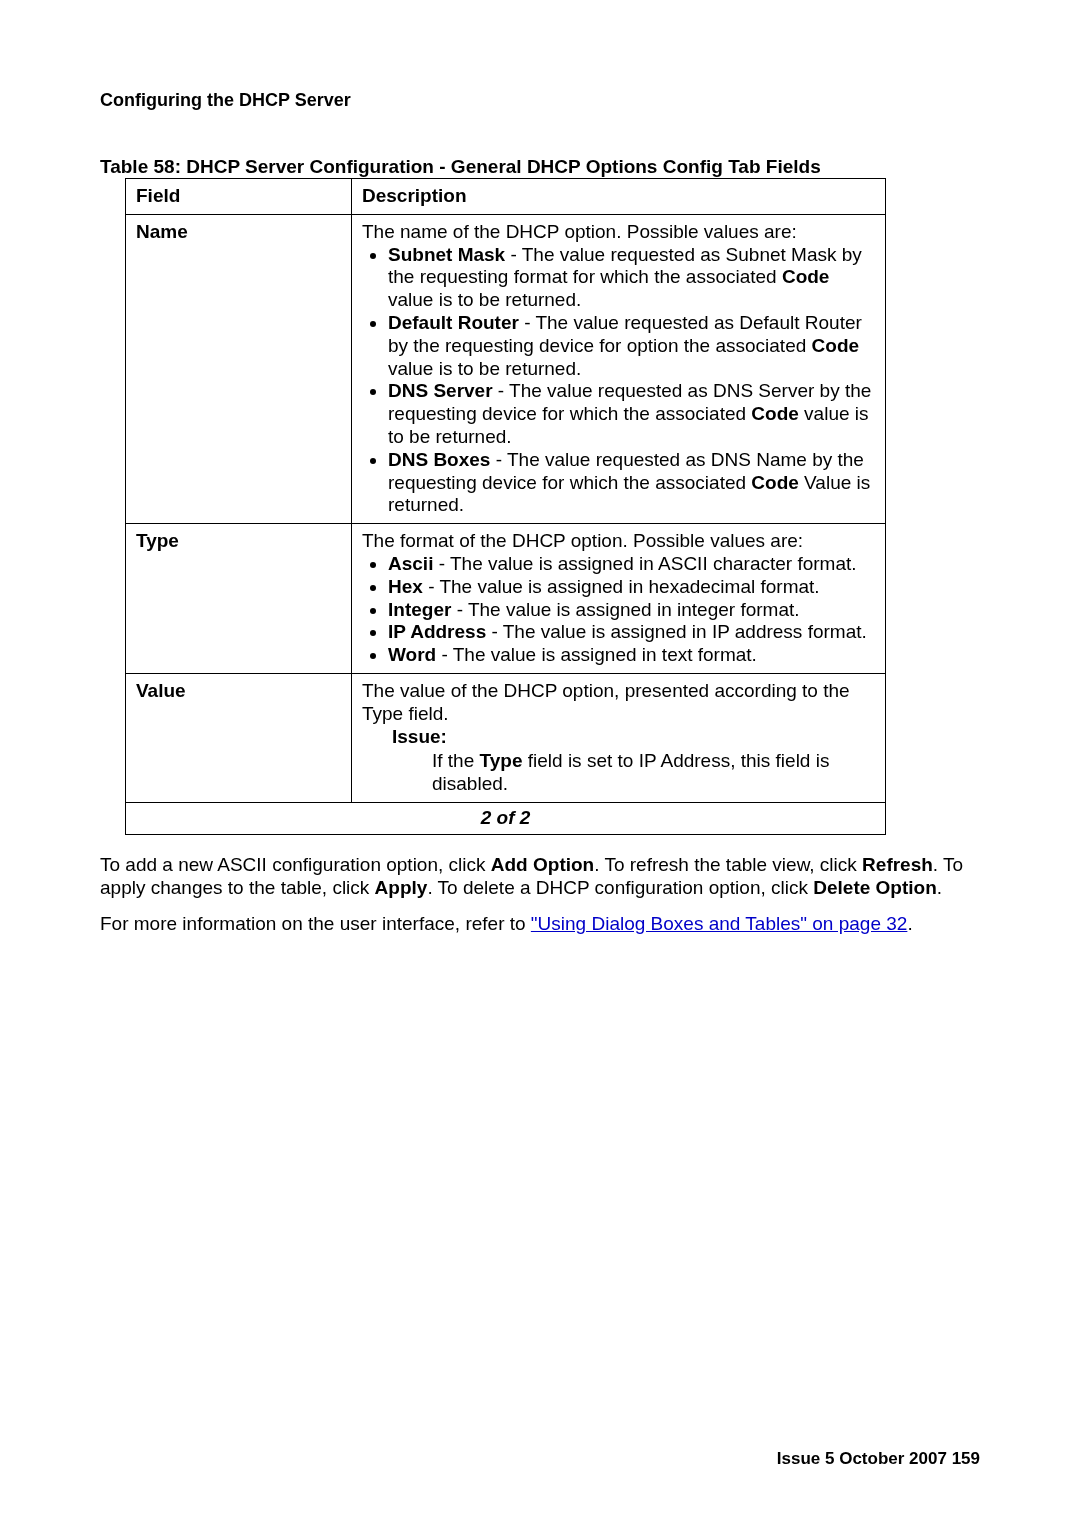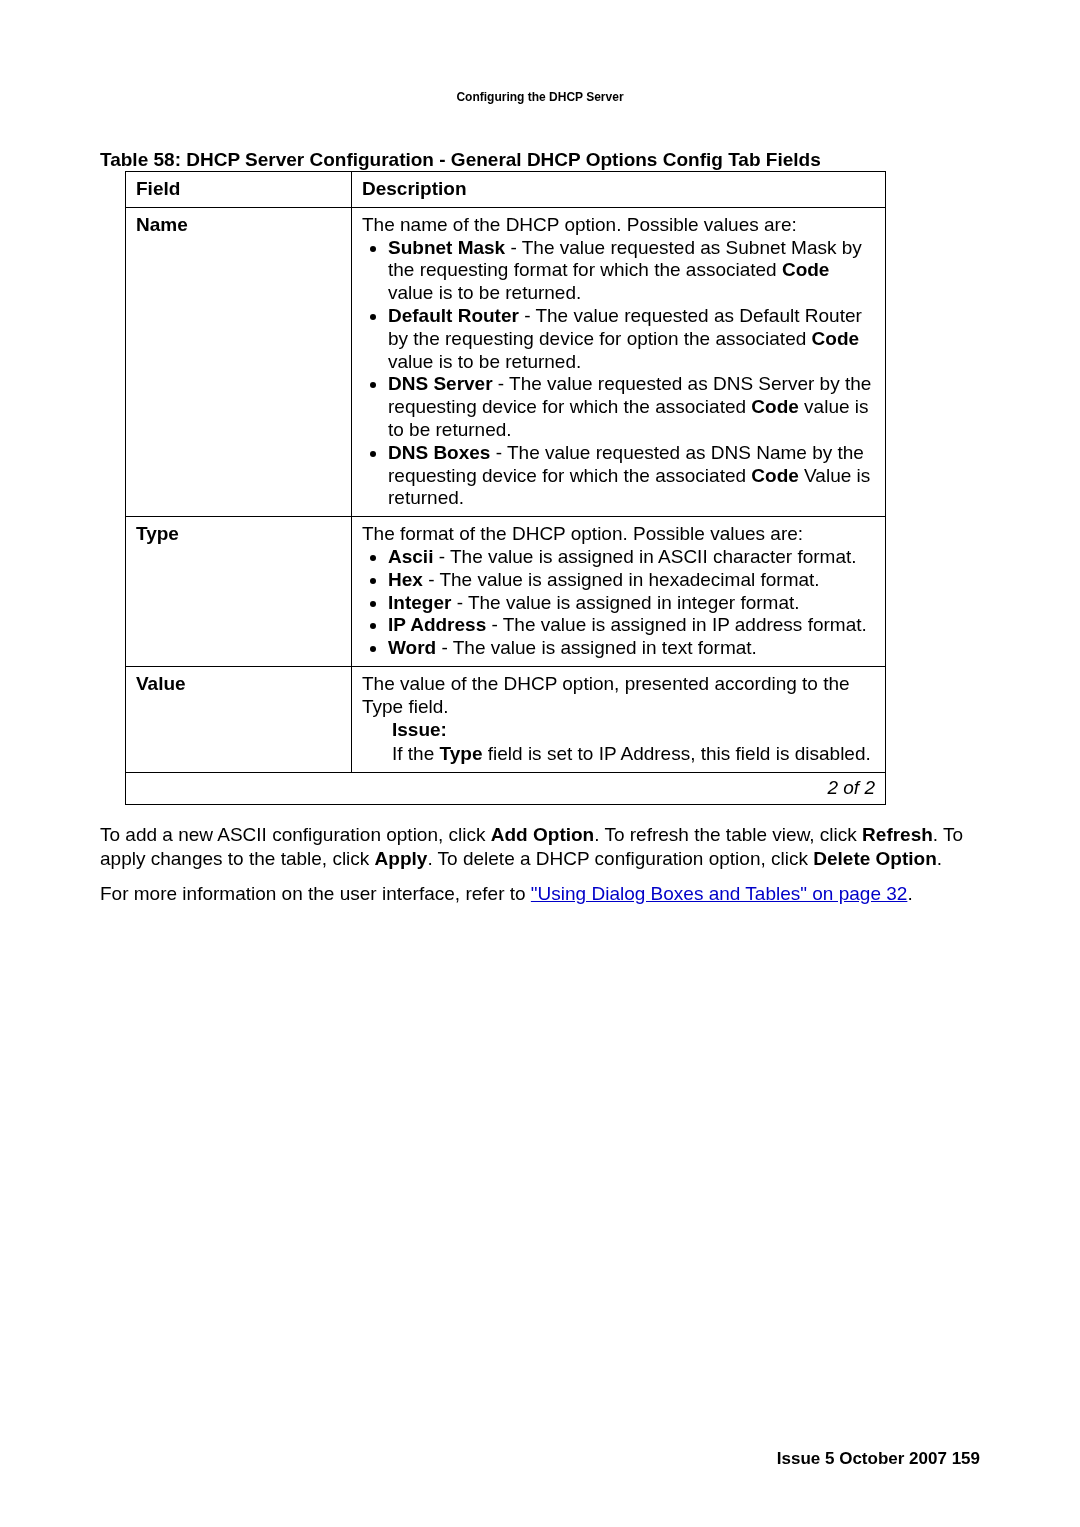--- a/index.html
+++ b/index.html
@@ -10,23 +10,23 @@
     color: #000000;
   }
   .page {
     width: 1080px;
     height: 1527px;
     position: relative;
     box-sizing: border-box;
     padding: 90px 100px 0 100px;
   }
   .header-title {
-    text-align: center;
+    text-align: left;
     font-weight: bold;
-    font-size: 12px;
+    font-size: 18px;
     margin-bottom: 45px;
   }
   .table-caption {
     font-weight: bold;
     font-size: 19px;
     margin-left: 0;
   }
   table.config {
     border-collapse: collapse;
     width: 761px;
@@ -59,26 +59,27 @@
   table.config td.desc-col .intro {
     margin: 0 0 0 0;
   }
   .note-block {
     margin-left: 30px;
   }
   .note-label {
     font-weight: bold;
   }
   .note-body {
+    margin-left: 40px;
     margin-top: 2px;
   }
   tr.pager td {
-    text-align: right;
+    text-align: center;
     font-style: italic;
-    font-weight: normal;
+    font-weight: bold;
     border-left: 1px solid #000;
     border-right: 1px solid #000;
     border-bottom: 1px solid #000;
     border-top: none;
     padding: 4px 10px;
   }
   .body-text {
     font-size: 19px;
     line-height: 1.25;
     margin-top: 18px;

